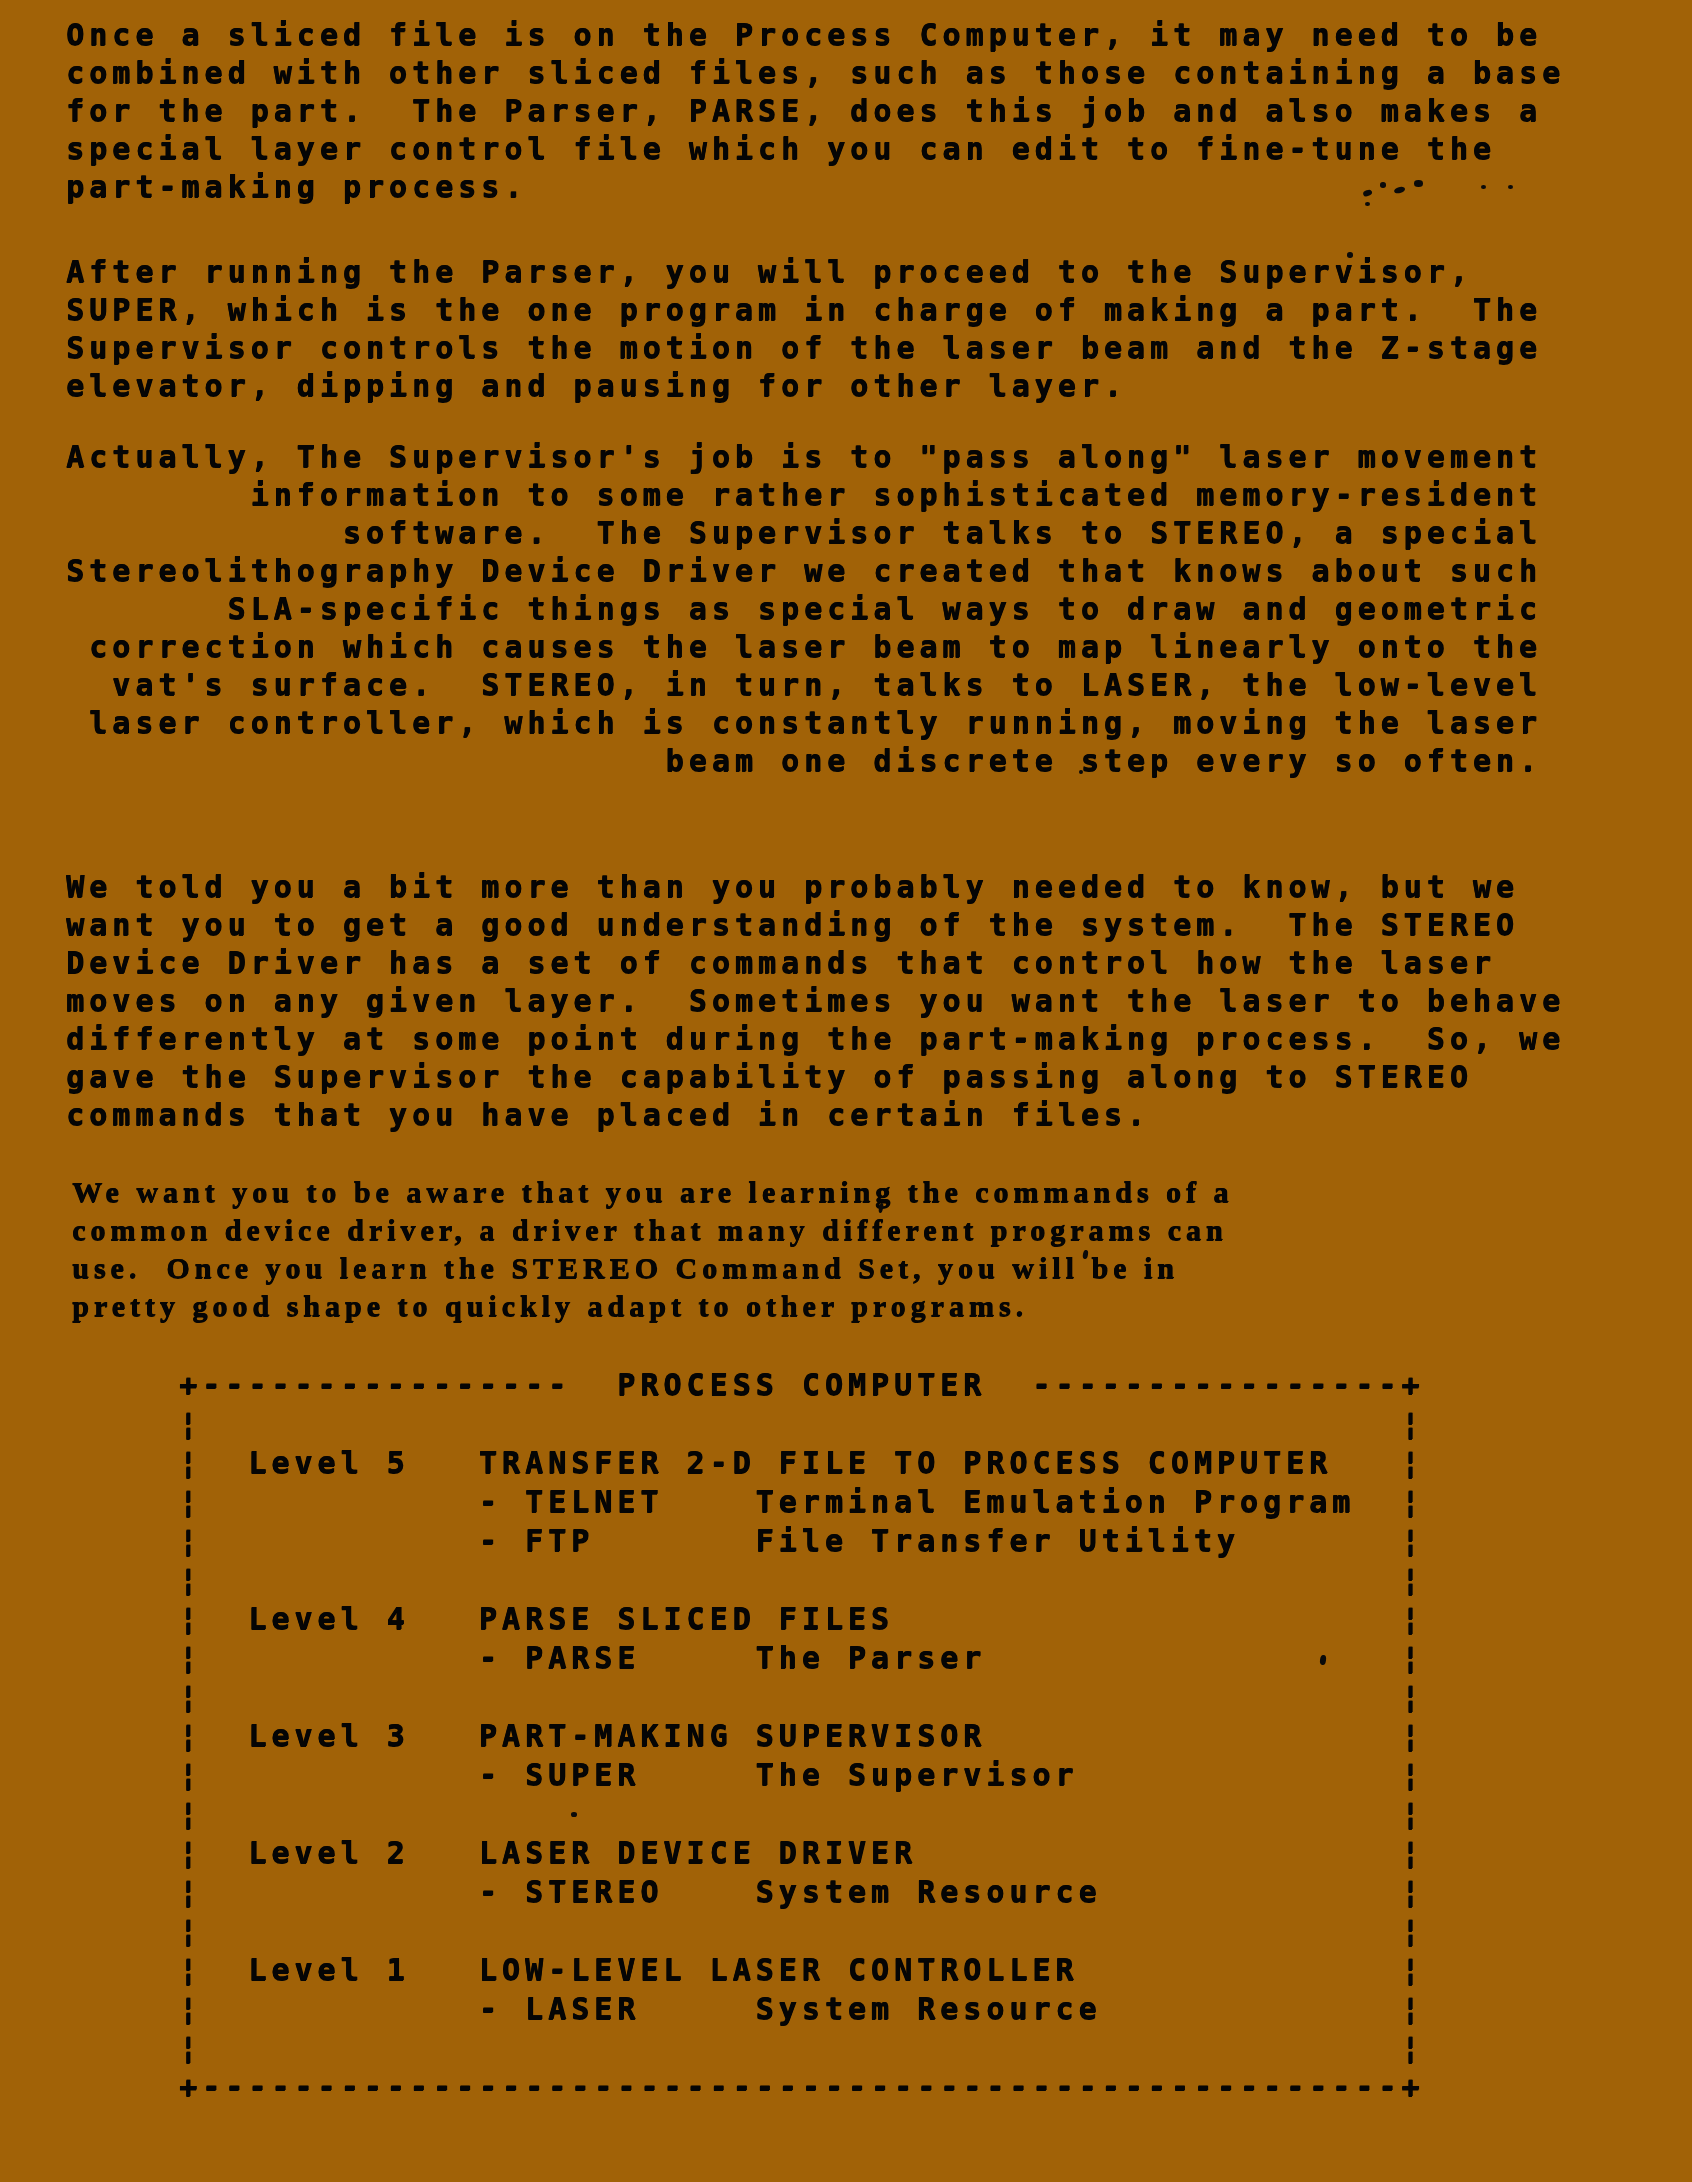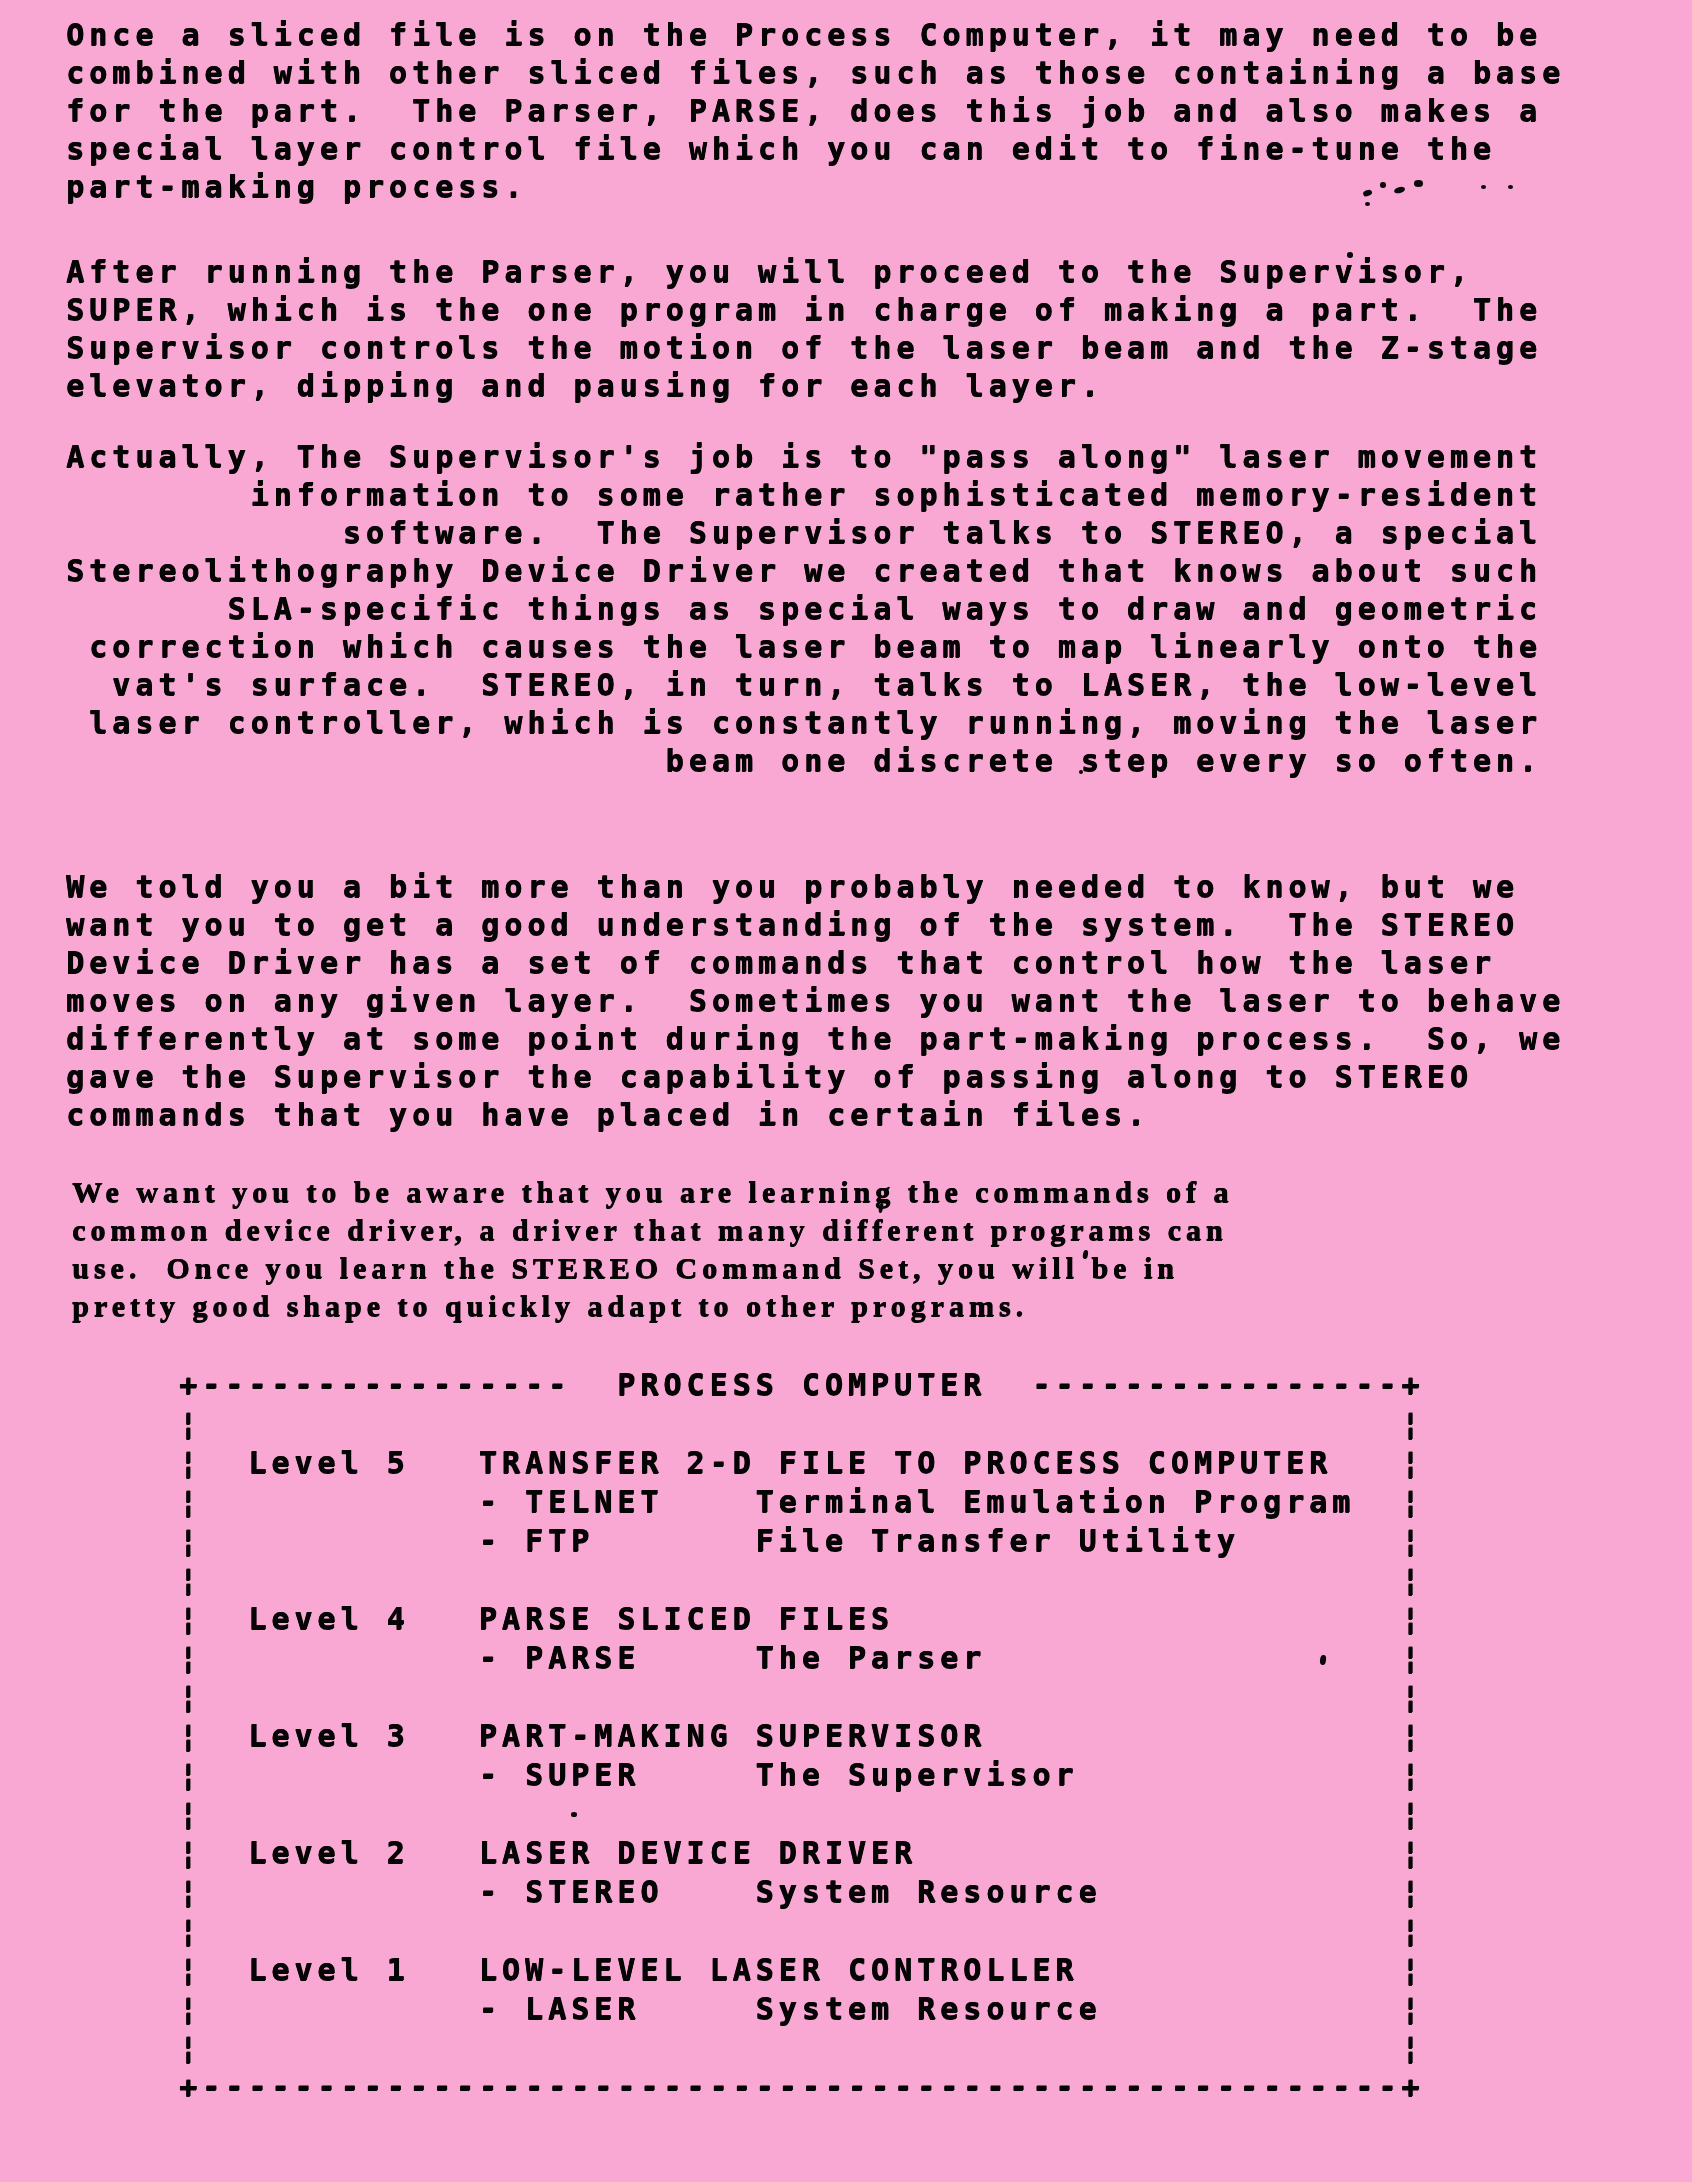--- a/index.html
+++ b/index.html
@@ -3,21 +3,21 @@
 <meta charset="utf-8">
 <style>
   html,body{margin:0;padding:0;}
   body{
     width:1692px;height:2183px;
     background:#ffffff;
     position:relative;
     overflow:hidden;
   }
   .page{
-    position:absolute;inset:0;background:#f9a8d4;
+    position:absolute;inset:0;background:#a16207;
   }
   pre.typed{
     margin:0;
     position:absolute;
     font-family:"DejaVu Sans Mono", monospace;
     font-weight:bold;
     font-size:30px;
     letter-spacing:5px;
     color:#050505;
     white-space:pre;
@@ -38,21 +38,21 @@
 
   <div id="paragraphs">
       <pre class="typed para" style="left: 66px; top: 16px;">Once a sliced file is on the Process Computer, it may need to be
 combined with other sliced files, such as those containing a base
 for the part.  The Parser, PARSE, does this job and also makes a
 special layer control file which you can edit to fine-tune the
 part-making process.</pre>
       <pre class="typed para" style="left: 66px; top: 253px;">After running the Parser, you will proceed to the Supervisor,
 SUPER, which is the one program in charge of making a part.  The
 Supervisor controls the motion of the laser beam and the Z-stage
-elevator, dipping and pausing for each layer.</pre>
+elevator, dipping and pausing for other layer.</pre>
       <pre class="typed para" style="left: 66px; top: 438px; text-align: right;">Actually, The Supervisor's job is to "pass along" laser movement
 information to some rather sophisticated memory-resident
 software.  The Supervisor talks to STEREO, a special
 Stereolithography Device Driver we created that knows about such
 SLA-specific things as special ways to draw and geometric
 correction which causes the laser beam to map linearly onto the
 vat's surface.  STEREO, in turn, talks to LASER, the low-level
 laser controller, which is constantly running, moving the laser
 beam one discrete step every so often.</pre>
       <pre class="typed para" style="left: 66px; top: 868px;">We told you a bit more than you probably needed to know, but we

